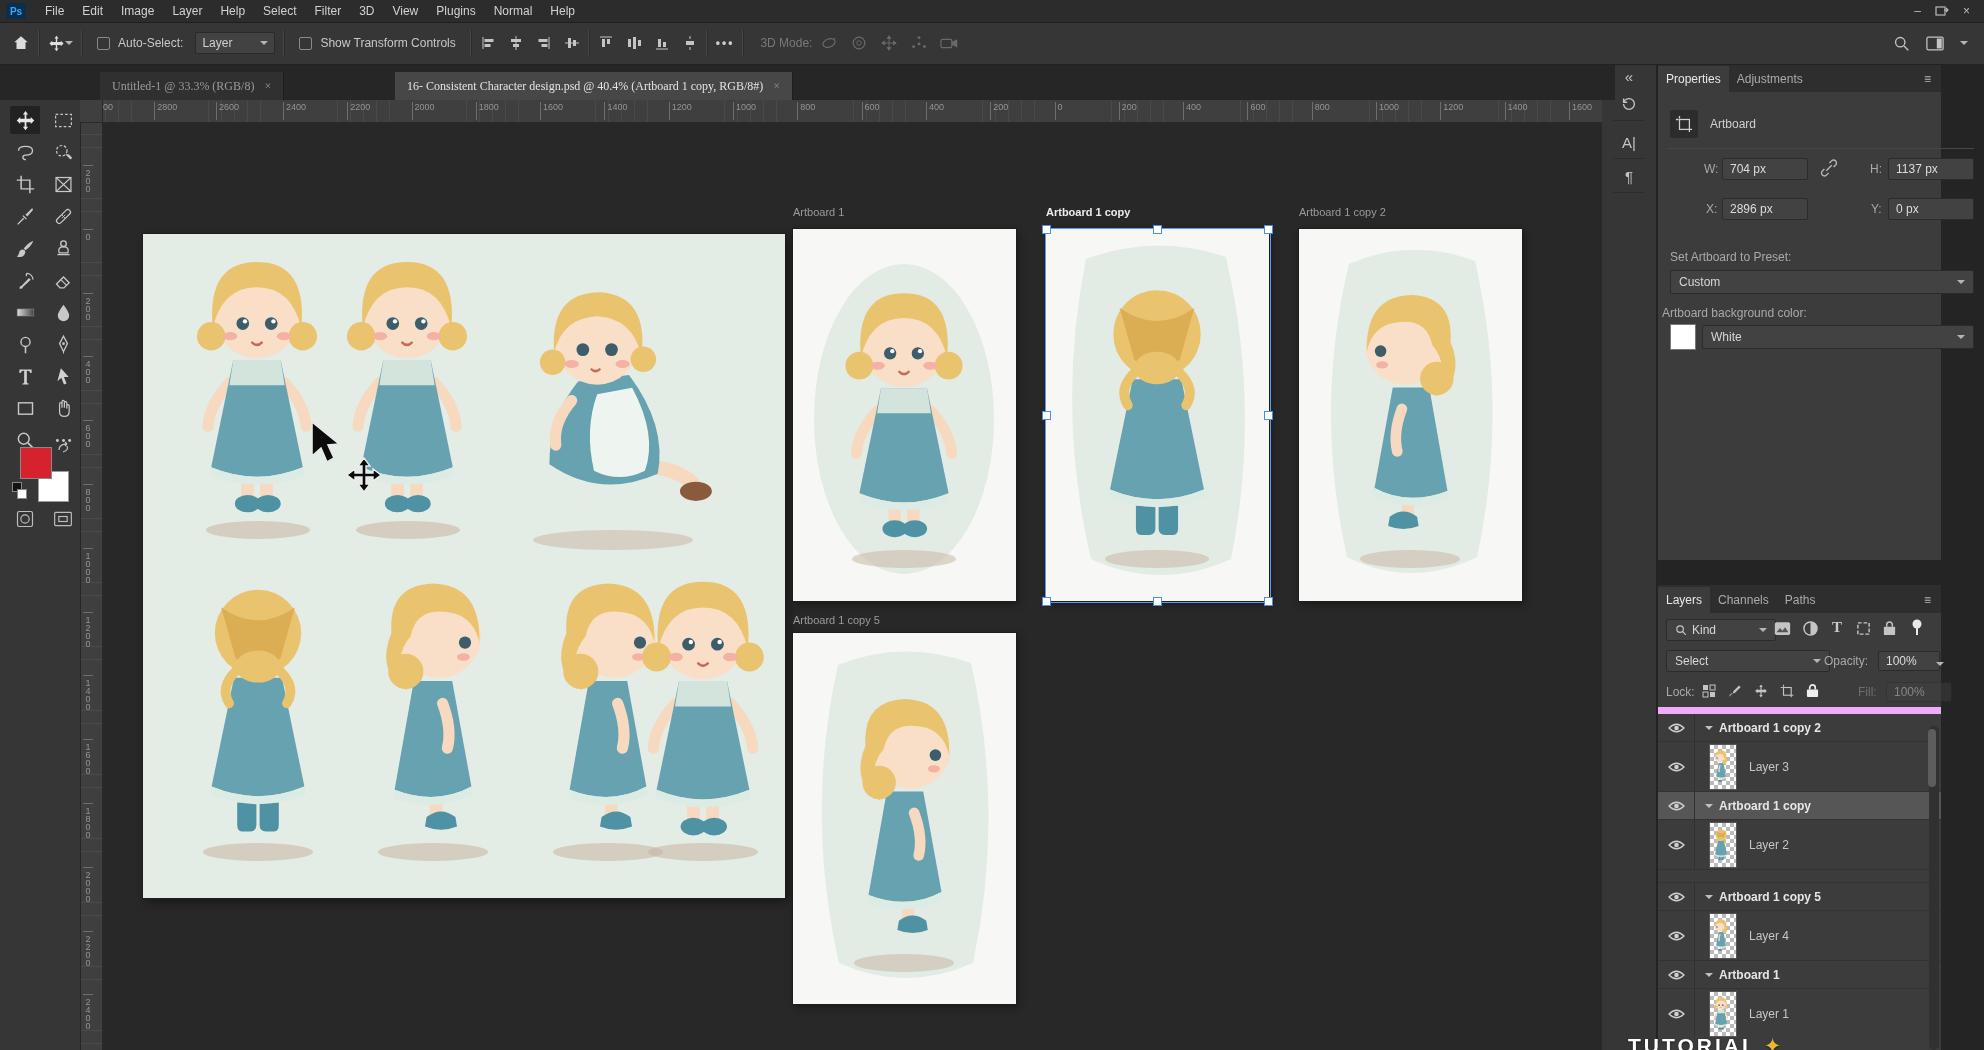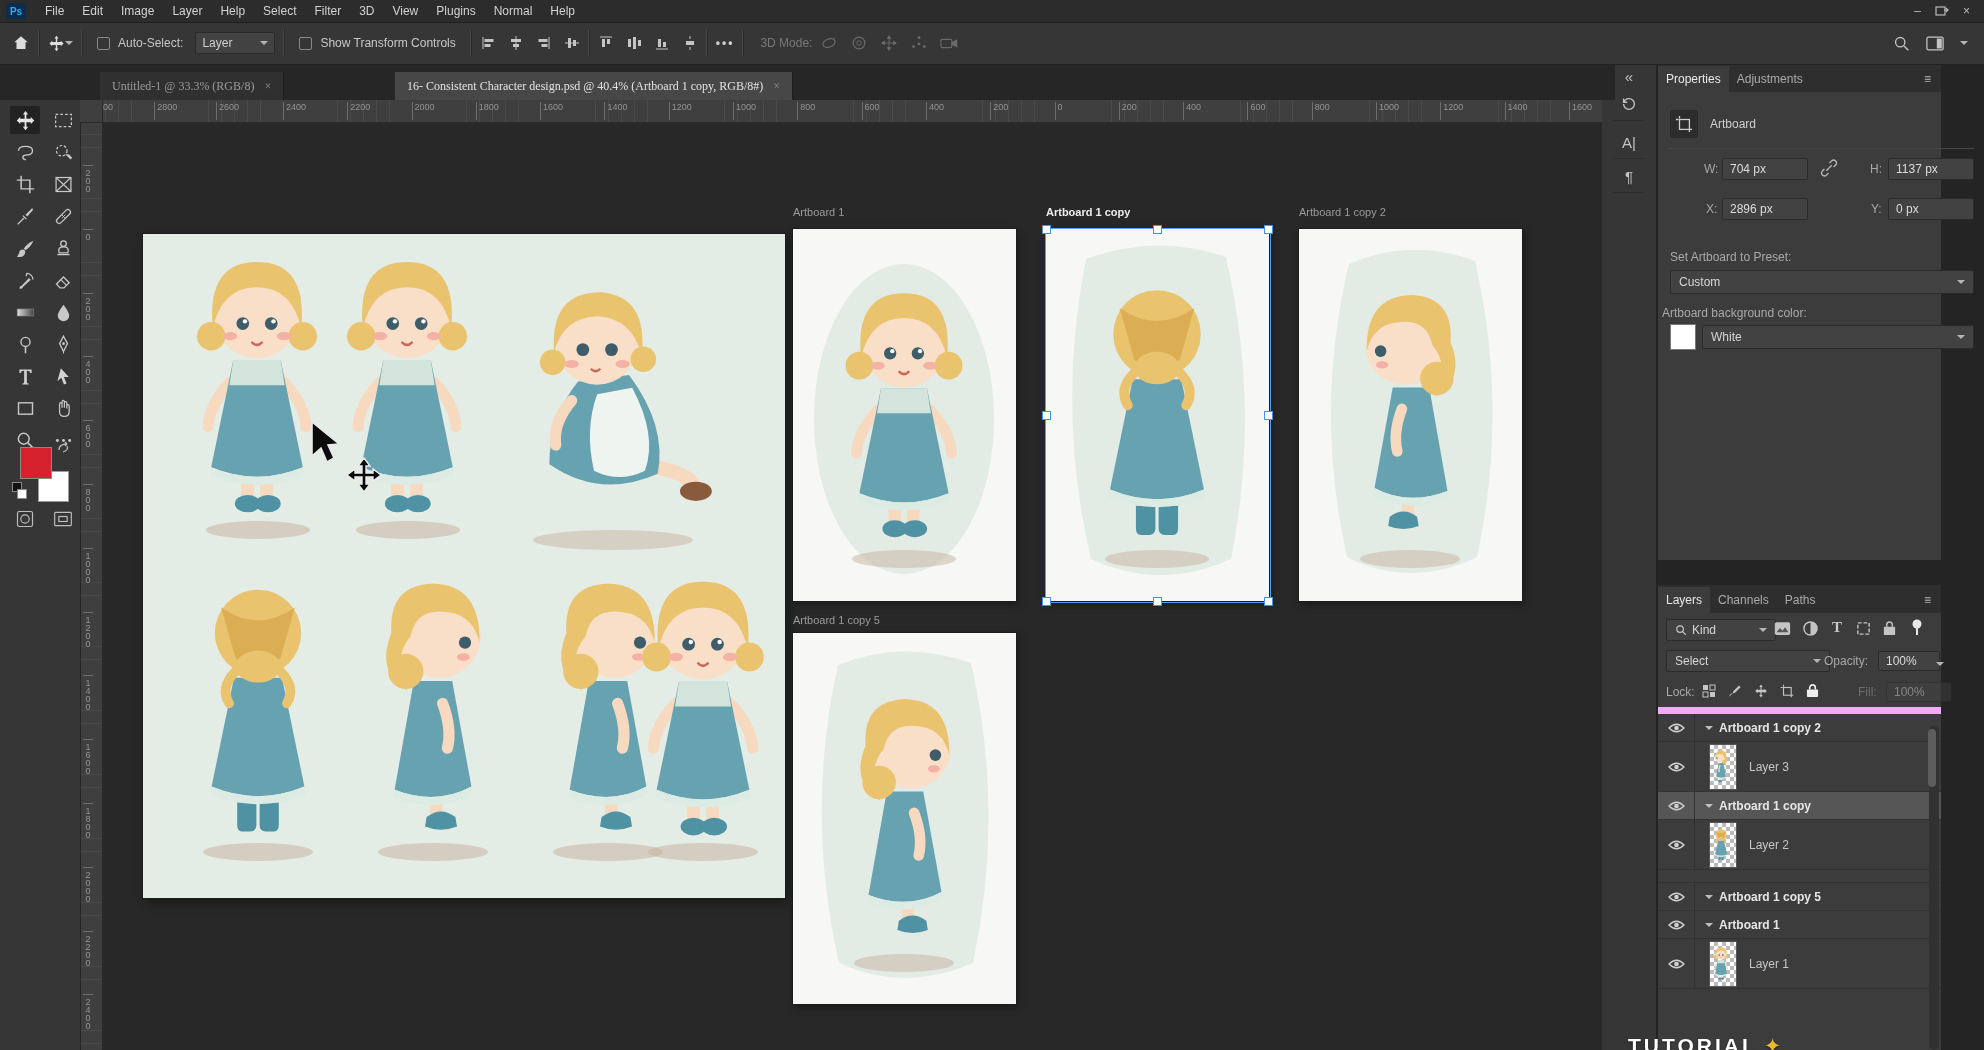--- a/index.html
+++ b/index.html
@@ -840,20 +840,34 @@
         <div class="lrow lgroup gapped">
           <span class="eyecell">
             <svg width="17" height="12" viewBox="0 0 17 12">
               <path d="M1 6Q8.5 -1.5 16 6Q8.5 13.5 1 6Z" fill="none" stroke="#cfcfcf" stroke-width="1.3"></path>
               <circle cx="8.5" cy="6" r="2.3" fill="#cfcfcf"></circle>
             </svg>
           </span>
           <span class="chev"></span>
           <span class="gname">Artboard 1 copy 5</span>
         </div>
+        <div class="lrow llayer">
+          <span class="eyecell">
+            <svg width="17" height="12" viewBox="0 0 17 12">
+              <path d="M1 6Q8.5 -1.5 16 6Q8.5 13.5 1 6Z" fill="none" stroke="#cfcfcf" stroke-width="1.3"></path>
+              <circle cx="8.5" cy="6" r="2.3" fill="#cfcfcf"></circle>
+            </svg>
+          </span>
+          <span class="thumb">
+            <svg viewBox="8 0 84 180" width="26" height="44">
+              <use href="#g-side"></use>
+            </svg>
+          </span>
+          <span class="lname">Layer 4</span>
+        </div>
         <div class="lrow lgroup">
           <span class="eyecell">
             <svg width="17" height="12" viewBox="0 0 17 12">
               <path d="M1 6Q8.5 -1.5 16 6Q8.5 13.5 1 6Z" fill="none" stroke="#cfcfcf" stroke-width="1.3"></path>
               <circle cx="8.5" cy="6" r="2.3" fill="#cfcfcf"></circle>
             </svg>
           </span>
           <span class="chev"></span>
           <span class="gname">Artboard 1</span>
         </div>

